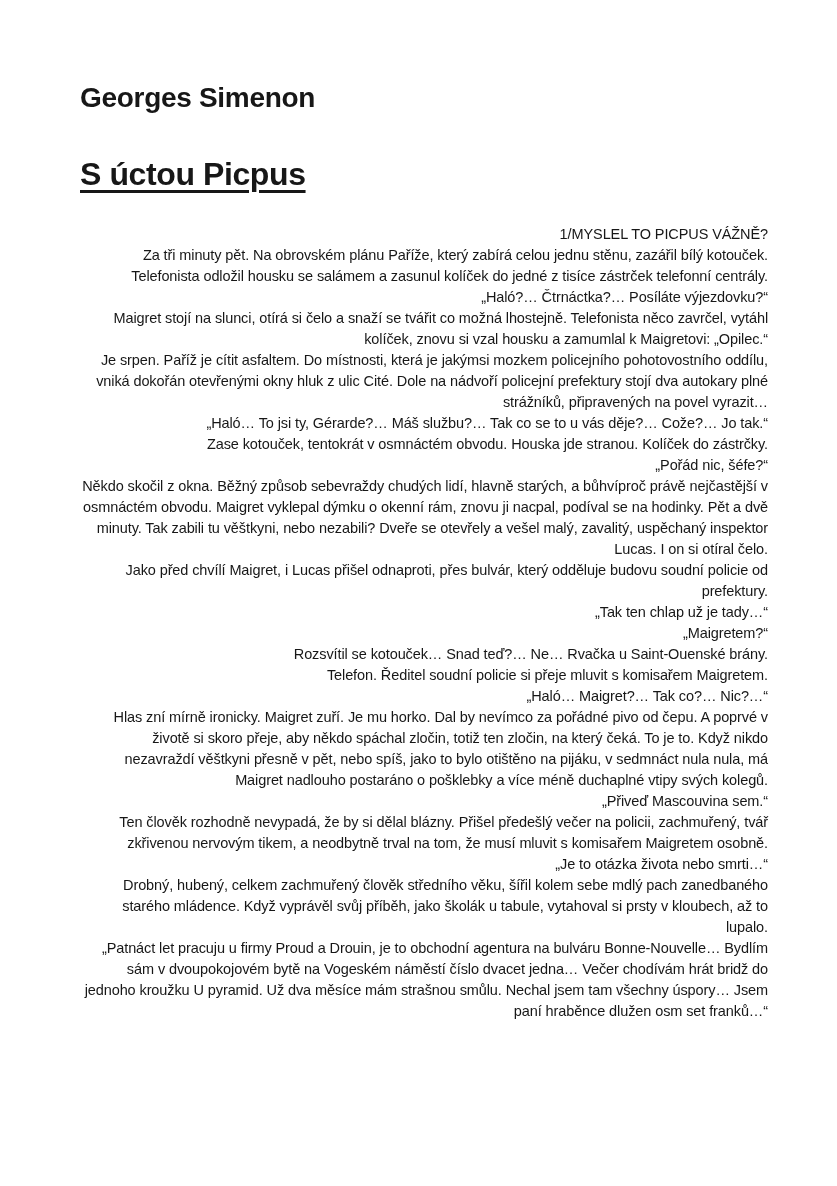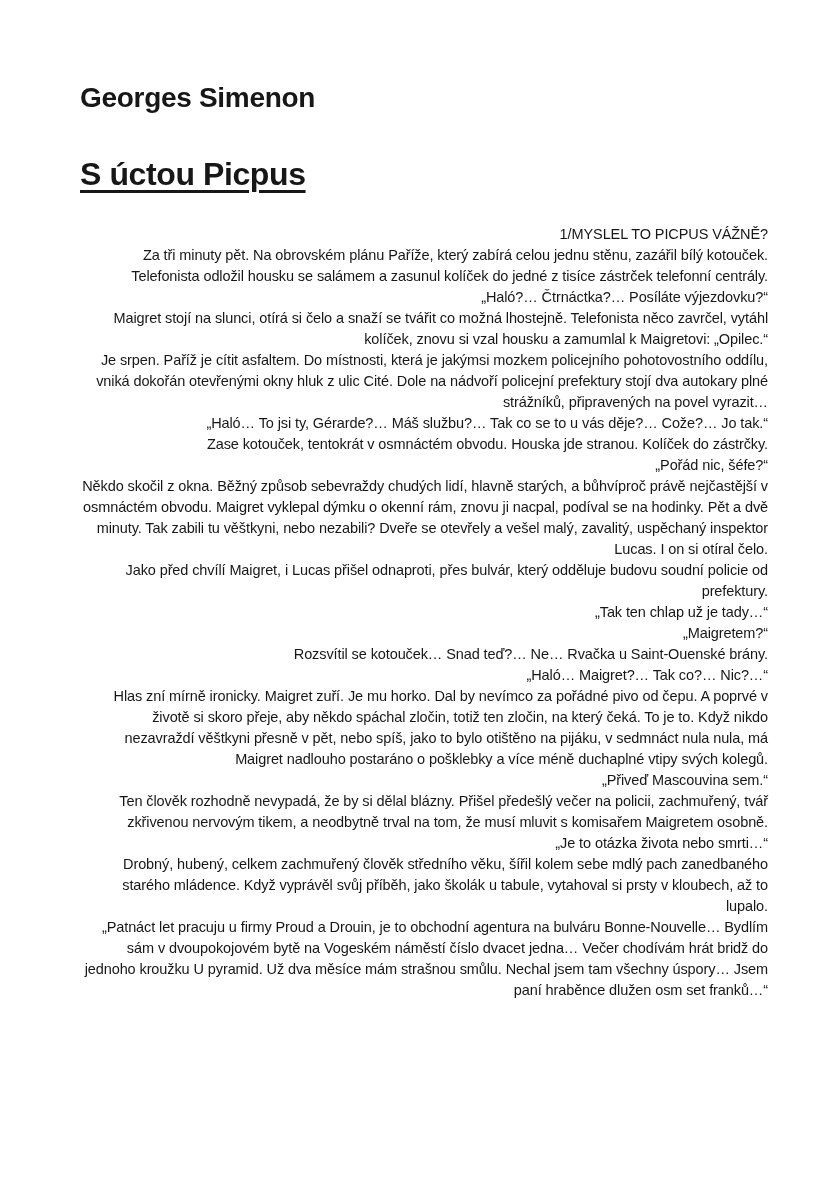--- a/index.html
+++ b/index.html
@@ -74,20 +74,21 @@
     <p>Maigret stojí na slunci, otírá si čelo a snaží se tvářit co možná lhostejně. Telefonista něco zavrčel, vytáhl kolíček, znovu si vzal housku a zamumlal k Maigretovi: „Opilec.“</p>
     <p>Je srpen. Paříž je cítit asfaltem. Do místnosti, která je jakýmsi mozkem policejního pohotovostního oddílu, vniká dokořán otevřenými okny hluk z ulic Cité. Dole na nádvoří policejní prefektury stojí dva autokary plné strážníků, připravených na povel vyrazit…</p>
     <p>„Haló… To jsi ty, Gérarde?… Máš službu?… Tak co se to u vás děje?… Cože?… Jo tak.“</p>
     <p>Zase kotouček, tentokrát v osmnáctém obvodu. Houska jde stranou. Kolíček do zástrčky.</p>
     <p>„Pořád nic, šéfe?“</p>
     <p>Někdo skočil z okna. Běžný způsob sebevraždy chudých lidí, hlavně starých, a bůhvíproč právě nejčastější v osmnáctém obvodu. Maigret vyklepal dýmku o okenní rám, znovu ji nacpal, podíval se na hodinky. Pět a dvě minuty. Tak zabili tu věštkyni, nebo nezabili? Dveře se otevřely a vešel malý, zavalitý, uspěchaný inspektor Lucas. I on si otíral čelo.</p>
     <p>Jako před chvílí Maigret, i Lucas přišel odnaproti, přes bulvár, který odděluje budovu soudní policie od prefektury.</p>
     <p>„Tak ten chlap už je tady…“</p>
     <p>„Maigretem?“</p>
     <p>Rozsvítil se kotouček… Snad teď?… Ne… Rvačka u Saint-Ouenské brány.</p>
+    <p>Telefon. Ředitel soudní policie si přeje mluvit s komisařem Maigretem.</p>
     <p>„Haló… Maigret?… Tak co?… Nic?…“</p>
     <p>Hlas zní mírně ironicky. Maigret zuří. Je mu horko. Dal by nevímco za pořádné pivo od čepu. A poprvé v životě si skoro přeje, aby někdo spáchal zločin, totiž ten zločin, na který čeká. To je to. Když nikdo nezavraždí věštkyni přesně v pět, nebo spíš, jako to bylo otištěno na pijáku, v sedmnáct nula nula, má Maigret nadlouho postaráno o pošklebky a více méně duchaplné vtipy svých kolegů.</p>
     <p>„Přiveď Mascouvina sem.“</p>
     <p>Ten člověk rozhodně nevypadá, že by si dělal blázny. Přišel předešlý večer na policii, zachmuřený, tvář zkřivenou nervovým tikem, a neodbytně trval na tom, že musí mluvit s komisařem Maigretem osobně.</p>
     <p>„Je to otázka života nebo smrti…“</p>
     <p>Drobný, hubený, celkem zachmuřený člověk středního věku, šířil kolem sebe mdlý pach zanedbaného starého mládence. Když vyprávěl svůj příběh, jako školák u tabule, vytahoval si prsty v kloubech, až to lupalo.</p>
     <p>„Patnáct let pracuju u firmy Proud a Drouin, je to obchodní agentura na bulváru Bonne-Nouvelle… Bydlím sám v dvoupokojovém bytě na Vogeském náměstí číslo dvacet jedna… Večer chodívám hrát bridž do jednoho kroužku U pyramid. Už dva měsíce mám strašnou smůlu. Nechal jsem tam všechny úspory… Jsem paní hraběnce dlužen osm set franků…“</p>
 
   </div>
 

